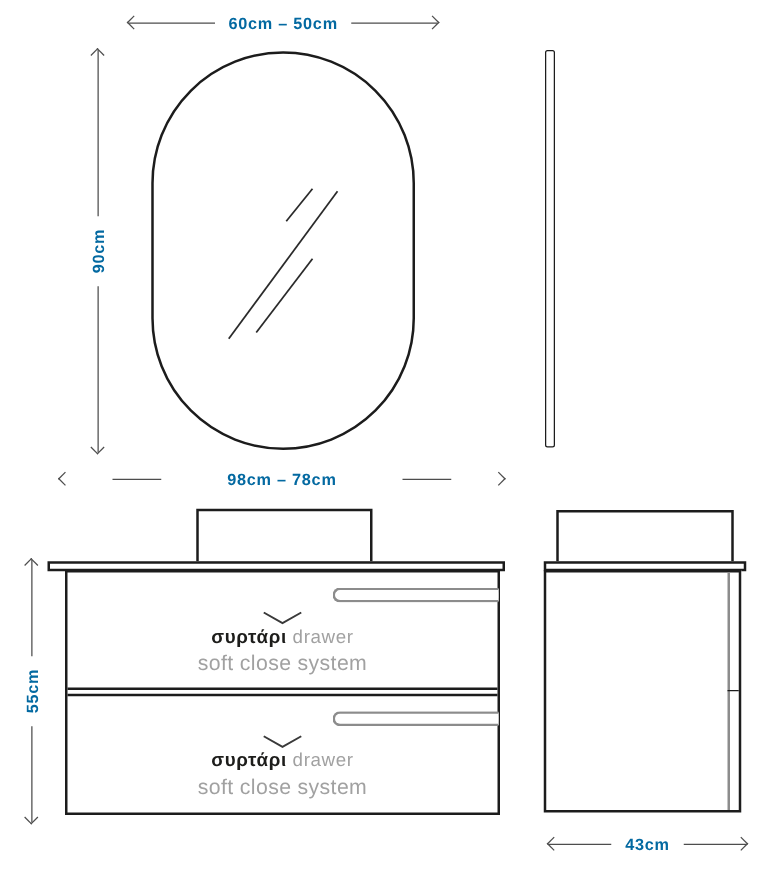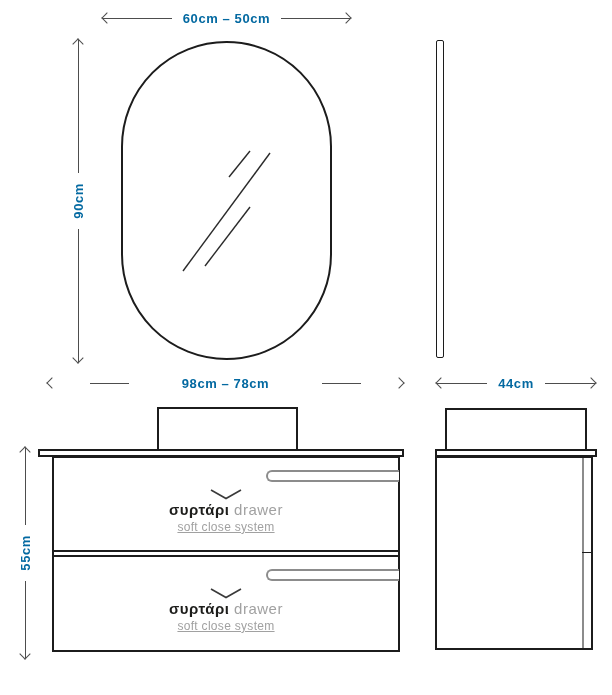--- a/index.html
+++ b/index.html
@@ -47,21 +47,21 @@
   .drawer-gap { height:3px; }
   .drawer-2 { flex:1; border-top:2px solid #1c1c1c; }
   .handle { position:absolute; right:-1px; top:12px; width:133px; height:12px;
             border:2px solid #8c8c8c; border-right:none; border-radius:7px 0 0 7px; background:#fff; }
   .chev { position:absolute; left:50%; top:31px; transform:translateX(-50%); }
   .chev polyline { fill:none; stroke:#3a3a3a; stroke-width:1.6; }
   .dr-text { position:absolute; left:0; right:0; top:43px; text-align:center; line-height:1.25; }
   .dr-line1 { font-size:15px; letter-spacing:.5px; }
   .dr-gr { font-weight:bold; color:#1d1d1b; }
   .dr-en { color:#a1a1a1; }
-  .dr-line2 { font-size:12px; color:#a1a1a1; letter-spacing:.3px;text-decoration:underline; }
+  .dr-line2 { font-size:17px; color:#a1a1a1; letter-spacing:.3px; }
 
   
   .basin-s { position:absolute; left:445px; top:408px; width:142px; height:43px;
              border:2px solid #1c1c1c; background:#fff; }
   .top-s   { position:absolute; left:435px; top:449px; width:162px; height:8px;
              border:2px solid #1c1c1c; background:#fff; }
   .body-s  { position:absolute; left:435px; top:456px; width:158px; height:194px;
              border:2px solid #1c1c1c; background:#fff; }
   .panel-line { position:absolute; right:7px; top:0; bottom:0; width:0;
                 border-left:2px solid #8c8c8c; }
@@ -100,27 +100,20 @@
   <div class="mirror-side"></div>
 
   <div class="dim dim-h" style="left:48px; top:375px; width:355px;gap:42px;">
     <span class="ah ah-l"></span>
     <span class="dline"></span>
     <span class="dlabel">98cm – 78cm</span>
     <span class="dline"></span>
     <span class="ah ah-r"></span>
   </div>
 
-  <div class="dim dim-h" style="left:437px; top:375px; width:158px;">
-    <span class="ah ah-l"></span>
-    <span class="dline"></span>
-    <span class="dlabel">44cm</span>
-    <span class="dline"></span>
-    <span class="ah ah-r"></span>
-  </div>
 
   <div class="dim dim-v" style="left:17px; top:448px; height:210px;">
     <span class="ah ah-u"></span>
     <span class="dline"></span>
     <span class="dlabel-v">55cm</span>
     <span class="dline"></span>
     <span class="ah ah-d"></span>
   </div>
 
   <div class="basin-f"></div>
@@ -160,14 +153,21 @@
   </div>
 
   <div class="basin-s"></div>
   <div class="top-s"></div>
   <div class="body-s">
     <div class="panel-line"></div>
     <div class="split-tick"></div>
   </div>
 
 
+  <div class="dim dim-h" style="left:439px; top:667px; width:158px;">
+    <span class="ah ah-l"></span>
+    <span class="dline"></span>
+    <span class="dlabel">43cm</span>
+    <span class="dline"></span>
+    <span class="ah ah-r"></span>
+  </div>
 
 </div>
 
 </body></html>

